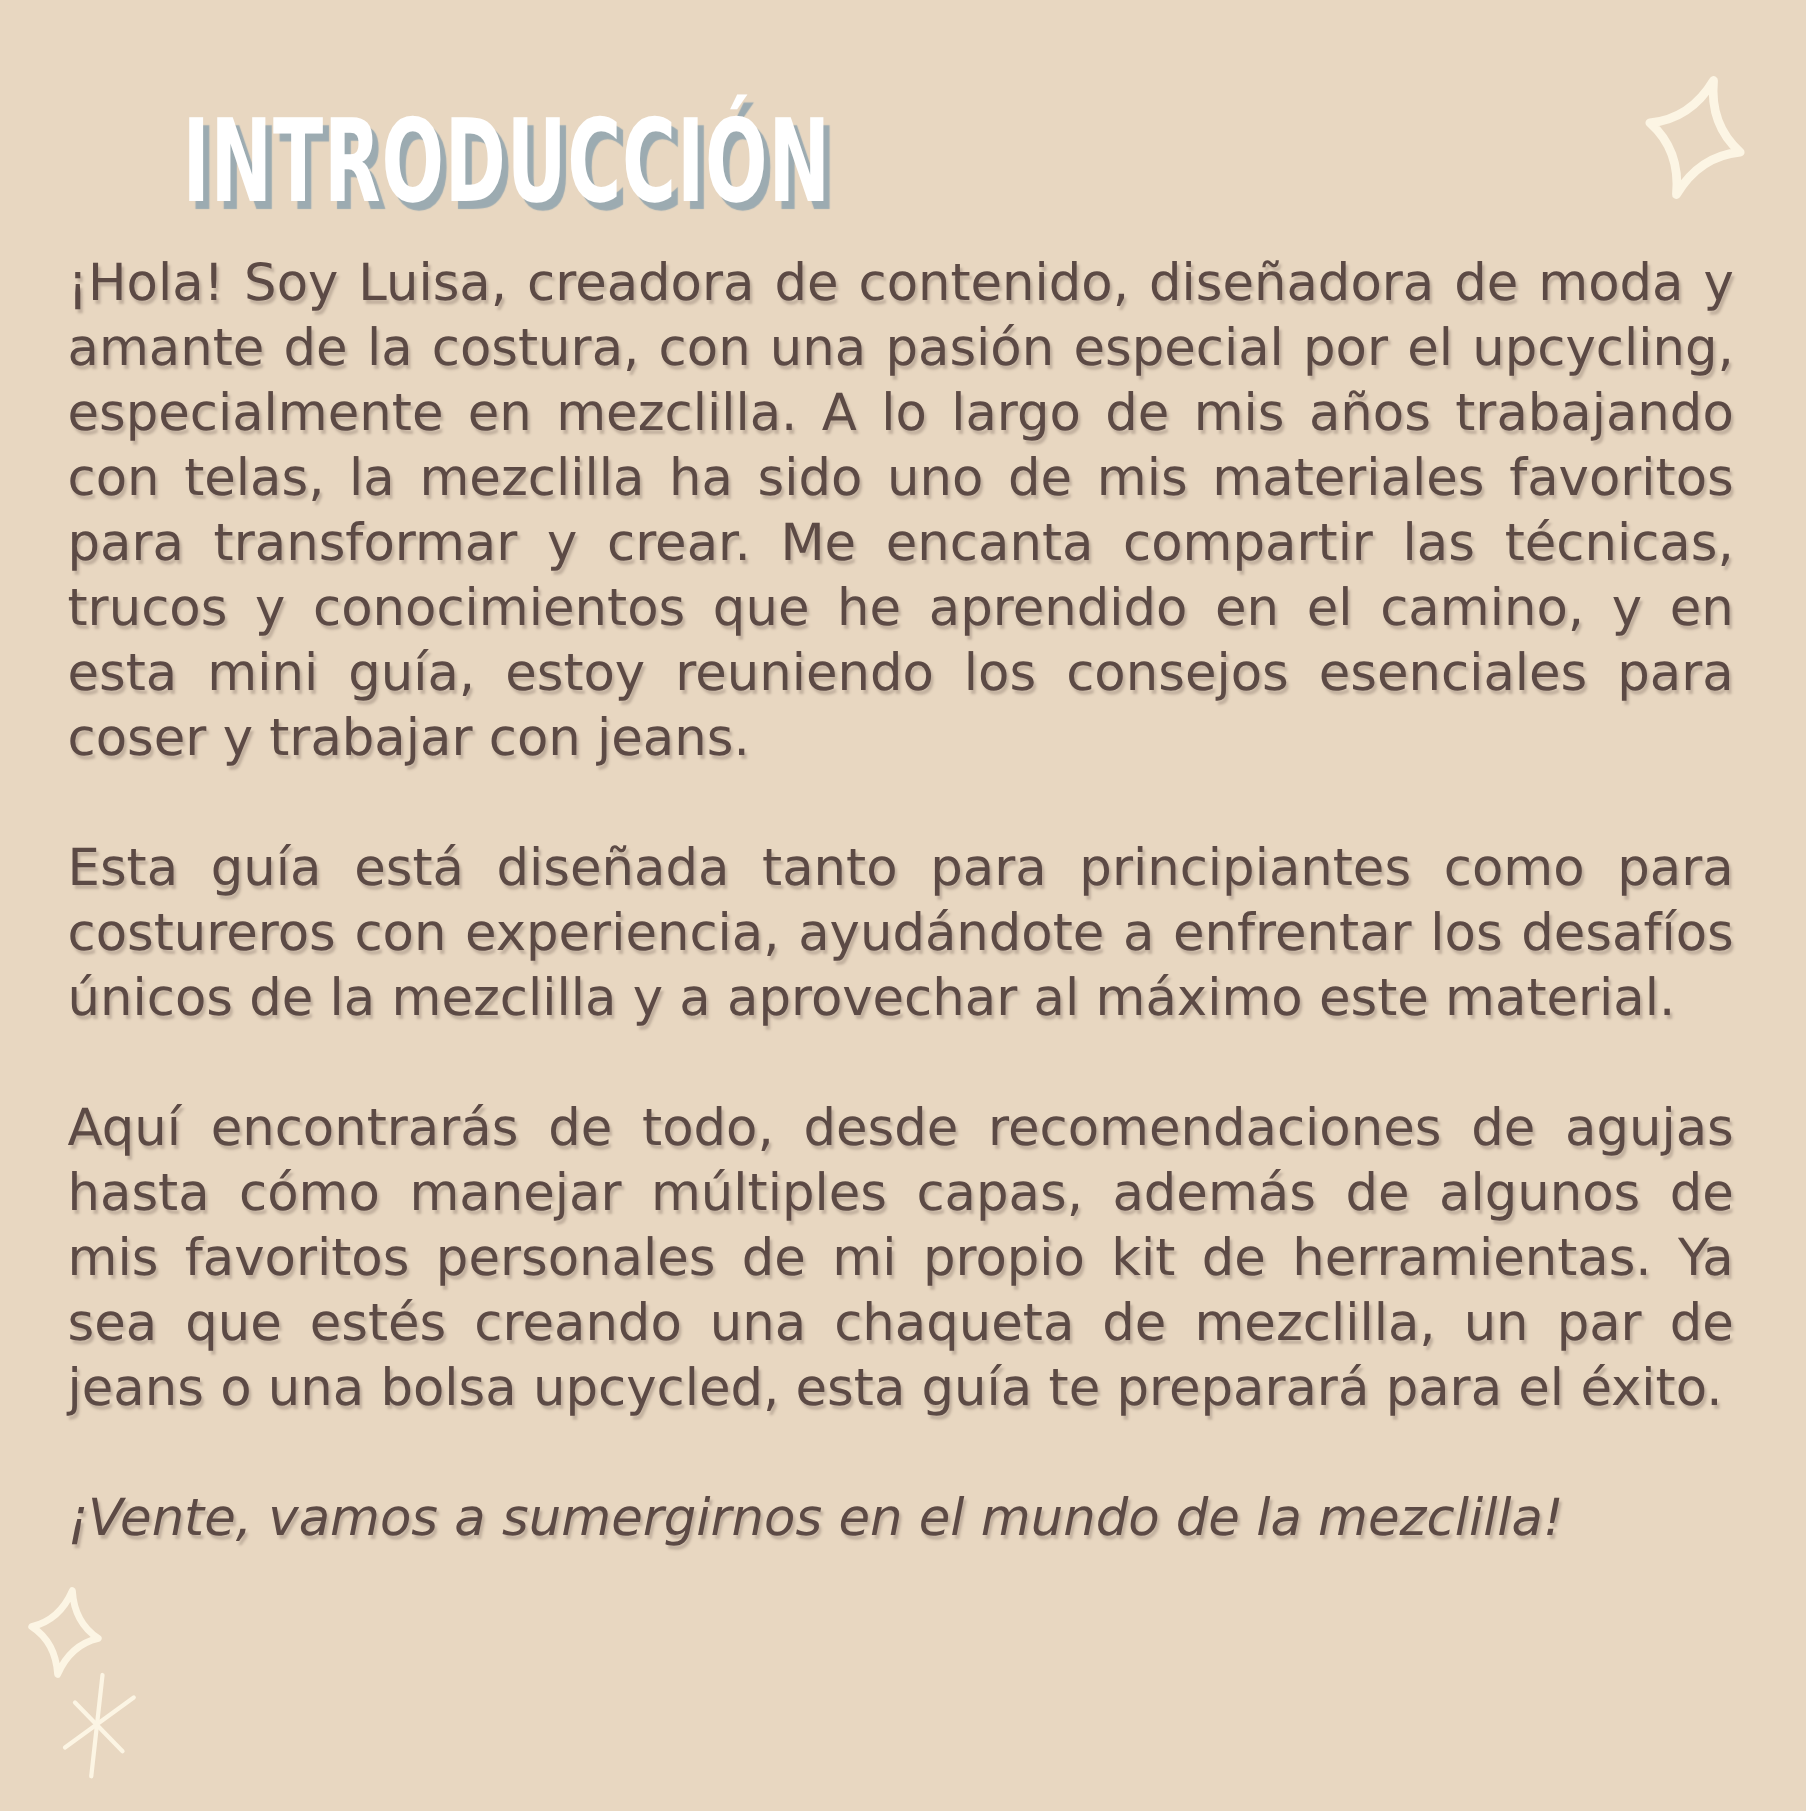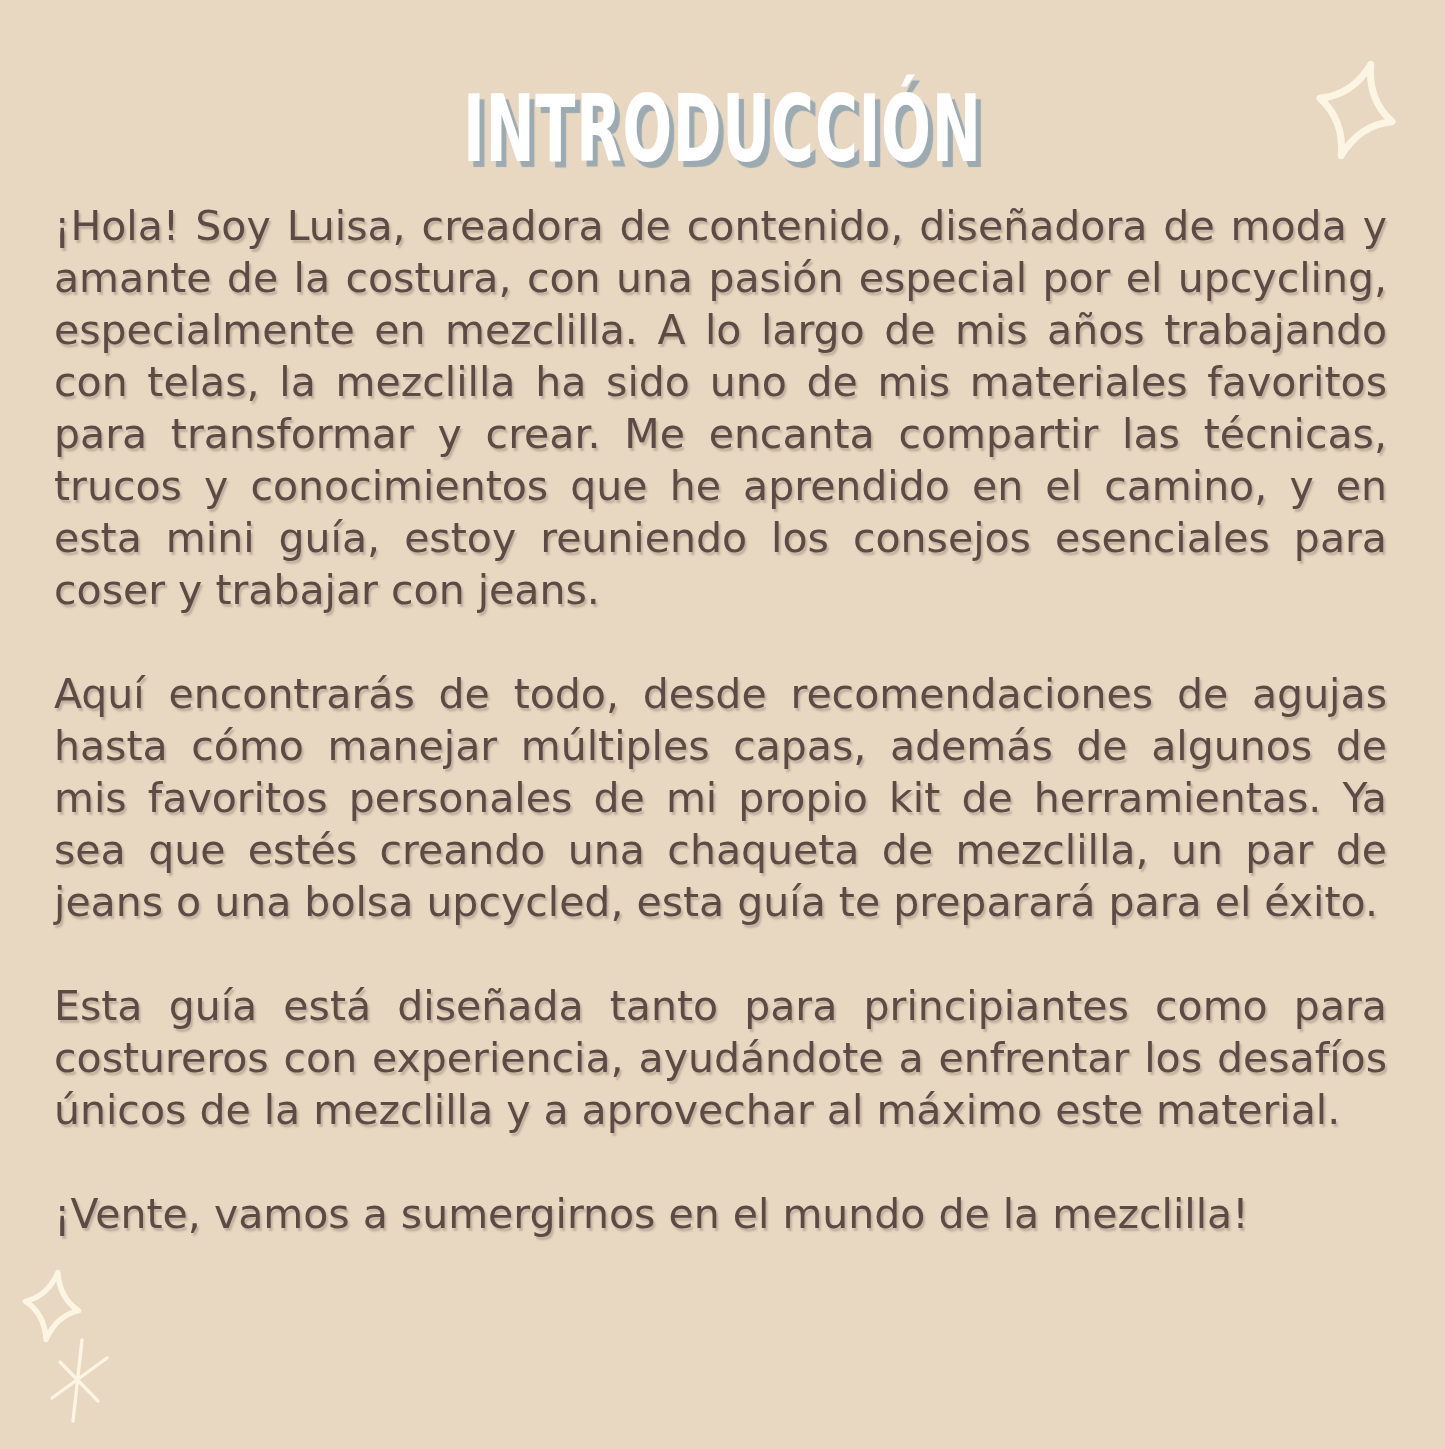--- a/index.html
+++ b/index.html
@@ -14,21 +14,21 @@
   .page {
     position: relative;
     width: 1445px;
     height: 1449px;
     background: var(--bg);
     overflow: hidden;
     font-family: "DejaVu Sans", sans-serif;
   }
   .title-wrap {
     margin-top: 78px;
-    text-align: center;
+    text-align: left;
   }
   .page-title {
     display: inline-block;
     font-size: 92px;
     line-height: 104px;
     font-weight: bold;
     letter-spacing: 1px;
     color: var(--title-text);
     text-shadow: 8px 6px 1px var(--title-shadow);
     transform: scaleX(0.64);
@@ -40,21 +40,21 @@
     left: 54px;
     right: 58px;
     top: 200px;
     font-size: 41px;
     line-height: 52px;
     color: var(--body-text);
     text-align: justify;
     text-shadow: 2px 3px 2px rgba(92, 74, 69, 0.28);
   }
   .content p { margin-bottom: 52px; }
-  .content p:last-child { margin-bottom: 0; }
+  .content p:last-child { margin-bottom: 0; font-style: italic; }
   .deco {
     position: absolute;
     pointer-events: none;
   }
   .deco path, .deco line {
     stroke: var(--decoration);
     fill: none;
     stroke-linecap: round;
     stroke-linejoin: round;
   }
@@ -69,22 +69,22 @@
       <path d="M 0,-48 Q 8,-13 38,0 Q 8,13 0,48 Q -8,13 -38,0 Q -8,-13 0,-48 Z" stroke-width="7"></path>
     </g>
   </svg>
 
   <div class="title-wrap">
     <h1 class="page-title">INTRODUCCIÓN</h1>
   </div>
 
   <div class="content">
     <p>¡Hola! Soy Luisa, creadora de contenido, diseñadora de moda y amante de la costura, con una pasión especial por el upcycling, especialmente en mezclilla. A lo largo de mis años trabajando con telas, la mezclilla ha sido uno de mis materiales favoritos para transformar y crear. Me encanta compartir las técnicas, trucos y conocimientos que he aprendido en el camino, y en esta mini guía, estoy reuniendo los consejos esenciales para coser y trabajar con jeans.</p>
+    <p>Esta guía está diseñada tanto para principiantes como para costureros con experiencia, ayudándote a enfrentar los desafíos únicos de la mezclilla y a aprovechar al máximo este material.</p>
     <p>Aquí encontrarás de todo, desde recomendaciones de agujas hasta cómo manejar múltiples capas, además de algunos de mis favoritos personales de mi propio kit de herramientas. Ya sea que estés creando una chaqueta de mezclilla, un par de jeans o una bolsa upcycled, esta guía te preparará para el éxito.</p>
-    <p>Esta guía está diseñada tanto para principiantes como para costureros con experiencia, ayudándote a enfrentar los desafíos únicos de la mezclilla y a aprovechar al máximo este material.</p>
     <p>¡Vente, vamos a sumergirnos en el mundo de la mezclilla!</p>
   </div>
 
   <svg class="deco" style="left:11px; top:1263px;" width="82" height="86" viewBox="-41 -43 82 86">
     <g transform="rotate(10)">
       <path d="M 0,-34 Q 6,-9 27,0 Q 6,9 0,34 Q -6,9 -27,0 Q -6,-9 0,-34 Z" stroke-width="5.5"></path>
     </g>
   </svg>
 
   <svg class="deco" style="left:40px; top:1335px;" width="72" height="92" viewBox="0 0 72 92">

